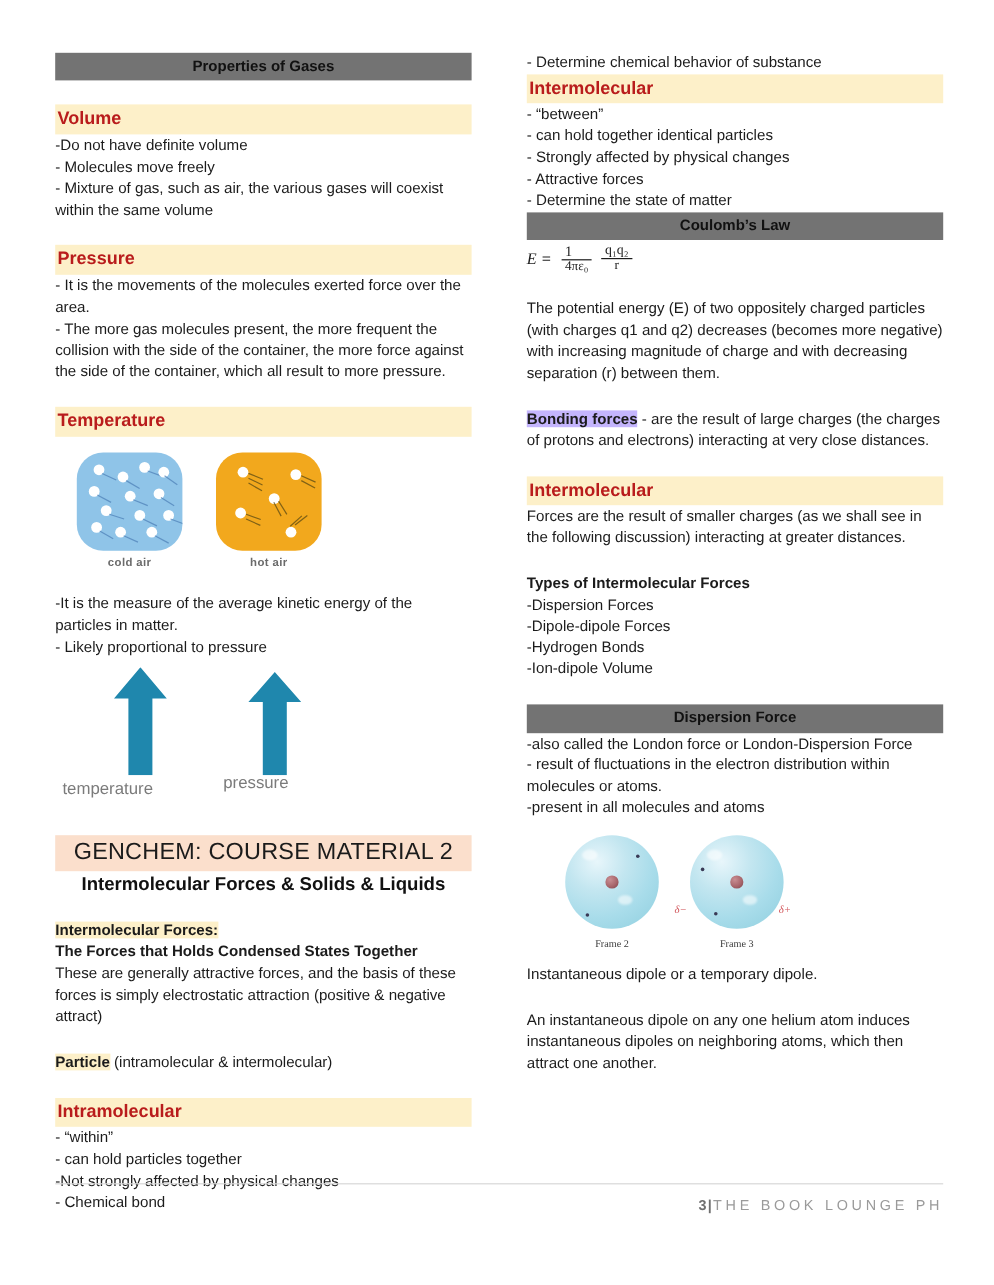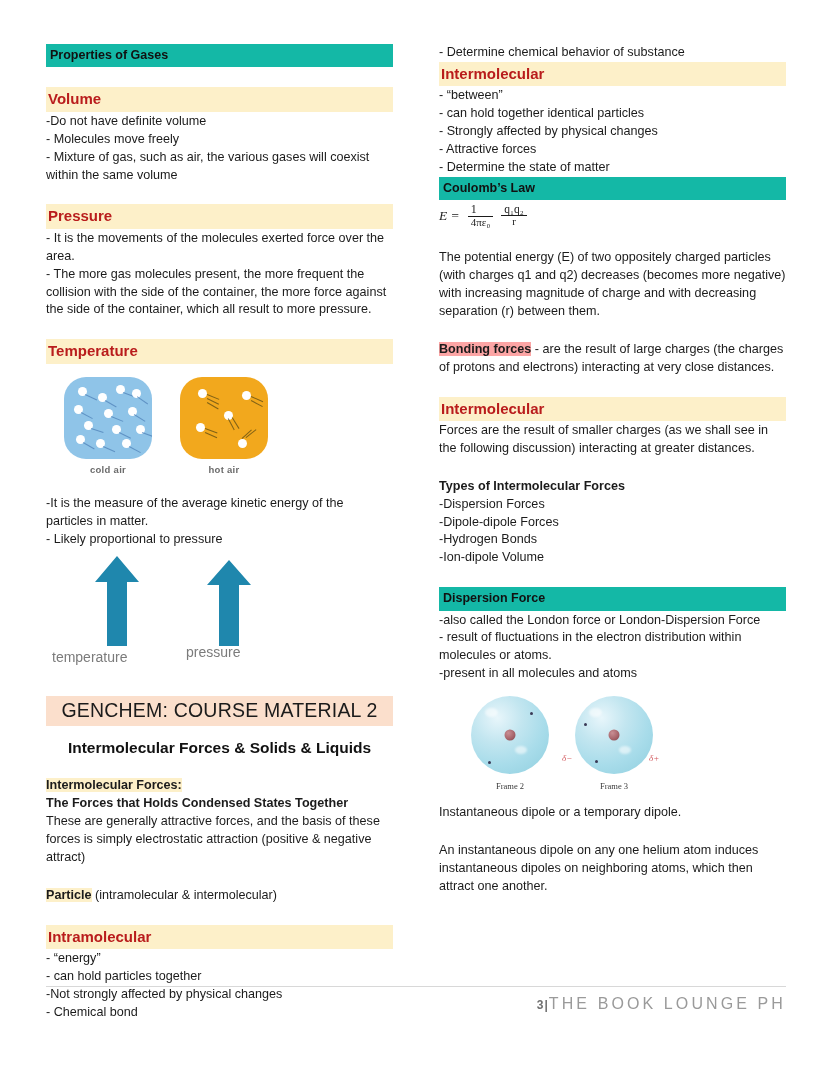--- a/index.html
+++ b/index.html
@@ -26,56 +26,57 @@
     width: 740px;
     display: flex;
     gap: 46px;
     align-items: flex-start;
   }
   .col { width: 347px; }
   .col-right { width: 347px; }
 
   
   .bar-blue {
-    background: #14b8a6;
+    background: #737373;
+    text-align: center;
     font-weight: bold;
     font-size: 12.5px;
     line-height: 1.55;
     padding: 2px 4px;
     color: #111;
   }
   .bar-yellow {
     background: #fdf0c9;
     font-weight: bold;
     font-size: 15px;
     line-height: 1.5;
     padding: 1px 2px;
     color: #b91c1c;
   }
   .hl-yellow {
     background: #fdf0c9;
     font-weight: bold;
   }
   .hl-peach {
-    background: #fca5a5;
+    background: #c4b5fd;
     font-weight: bold;
   }
   .title-peach {
     background: #fbdfcc;
     text-align: center;
     font-size: 19.5px;
     letter-spacing: .2px;
     padding: 3px 4px 4px;
     color: #1b1b1b;
   }
   .subtitle {
     text-align: center;
     font-size: 15.5px;
     font-weight: bold;
-    padding-top: 13px;
+    padding-top: 3px;
     color: #111;
   }
 
   p, .line {
     margin: 0;
     font-size: 12.6px;
     line-height: 1.42;
     color: #1b1b1b;
   }
   .body-block { margin-top: 1px; }
@@ -220,21 +221,21 @@
     padding-top: 8px;
     text-align: right;
   }
   .footer .pg {
     font-size: 12px;
     font-weight: bold;
     color: #6f6f6f;
     letter-spacing: 1px;
   }
   .footer .ft {
-    font-size: 16px;
+    font-size: 12px;
     color: #9a9a9a;
     letter-spacing: 3.1px;
   }
 </style>
 </head>
 <body>
 
 <div class="page">
 
   <div class="columns">
@@ -348,21 +349,21 @@
       <p class="bold">The Forces that Holds Condensed States Together</p>
       <p>These are generally attractive forces, and the basis of these forces is simply electrostatic attraction (positive &amp; negative attract)</p>
 
       <div class="gap-md"></div>
 
       <p><span class="hl-yellow">Particle</span><span> (intramolecular &amp; intermolecular)</span></p>
 
       <div class="gap-md"></div>
 
       <div class="bar-yellow">Intramolecular</div>
-      <p class="body-block">- “energy”</p>
+      <p class="body-block">- “within”</p>
       <p>- can hold particles together</p>
       <p>-Not strongly affected by physical changes</p>
       <p>- Chemical bond</p>
     </div>
 
     <div class="col-right">
 
       <p>- Determine chemical behavior of substance</p>
 
       <div class="bar-yellow">Intermolecular</div>

